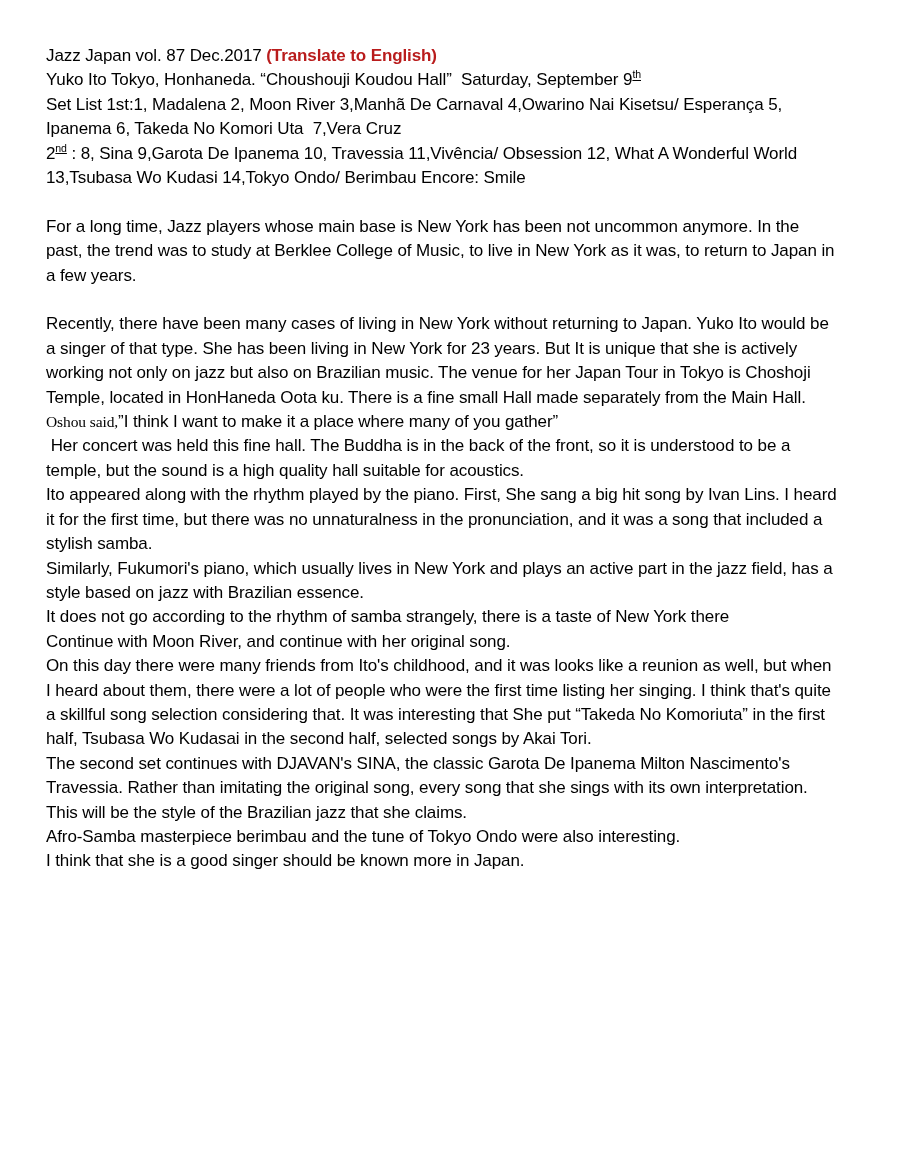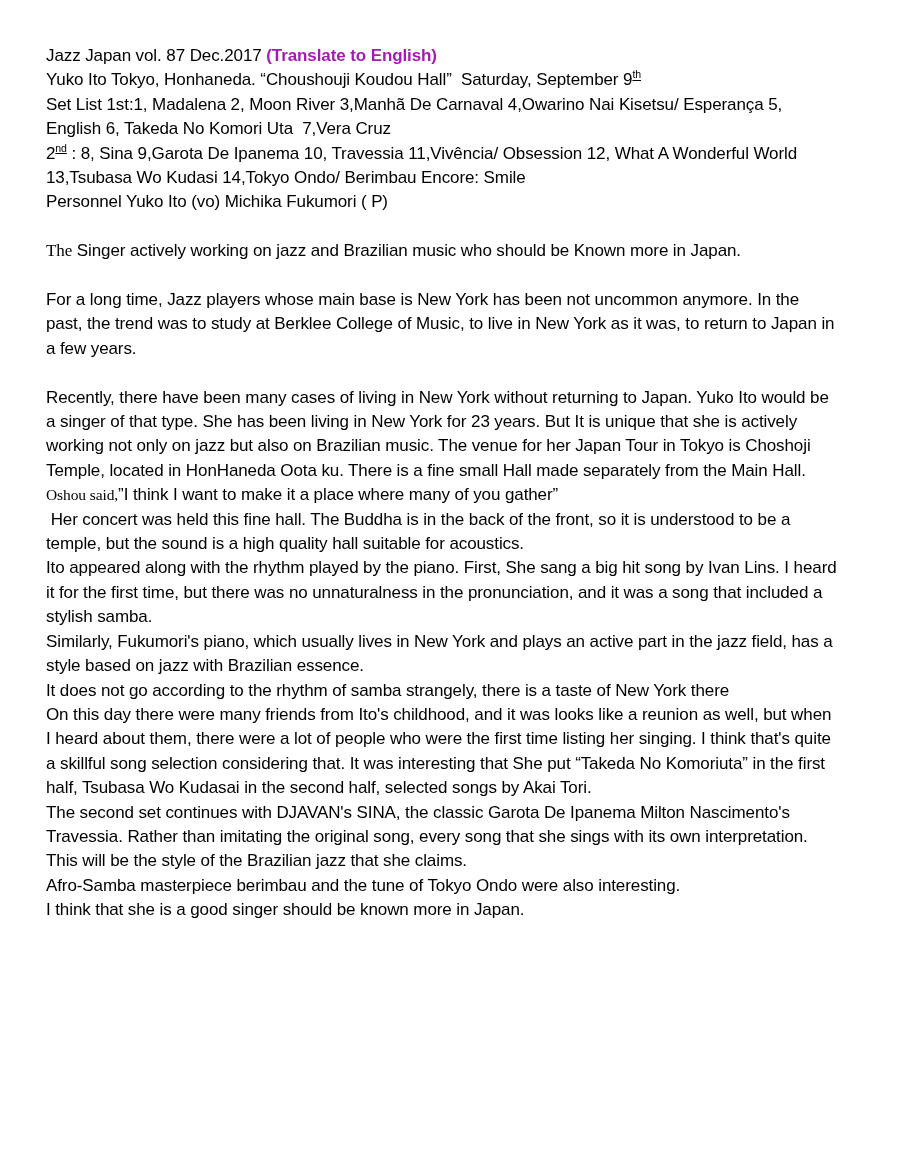--- a/index.html
+++ b/index.html
@@ -20,21 +20,21 @@
     line-height: 24.4px;
     letter-spacing: -0.1px;
     color: #000000;
   }
   .doc p {
     margin: 0;
     white-space: pre-wrap;
   }
   .gap { margin-top: 24.4px !important; }
   .red-bold {
-    color: #a21caf;
+    color: #b91c1c;
     font-weight: bold;
     margin-top: 25px;
   }
   .serif {
     font-family: "Liberation Serif", "DejaVu Serif", serif;
   }
   .serif-small {
     font-family: "Liberation Serif", "DejaVu Serif", serif;
     font-size: 15.5px;
   }
@@ -49,41 +49,40 @@
 <body>
 
 <div class="page">
   <div class="doc">
 
     <p class="line"><span>Jazz Japan vol. 87 Dec.2017 </span><span class="red-bold">(Translate to English)</span></p>
 
 
     <p class="line"><span>Yuko Ito Tokyo, Honhaneda. “Choushouji Koudou Hall”  Saturday, September 9</span><sup class="sup">th</sup></p>
 
-    <p>Set List 1st:1, Madalena 2, Moon River 3,Manhã De Carnaval 4,Owarino Nai Kisetsu/ Esperança 5, English 6, Takeda No Komori Uta  7,Vera Cruz</p>
+    <p>Set List 1st:1, Madalena 2, Moon River 3,Manhã De Carnaval 4,Owarino Nai Kisetsu/ Esperança 5, Ipanema 6, Takeda No Komori Uta  7,Vera Cruz</p>
 
     <p><span>2</span><sup class="sup">nd</sup><span> : 8, Sina 9,Garota De Ipanema 10, Travessia 11,Vivência/ Obsession 12, What A Wonderful World 13,Tsubasa Wo Kudasi 14,Tokyo Ondo/ Berimbau Encore: Smile</span></p>
 
-    <p class="line">Personnel Yuko Ito (vo) Michika Fukumori ( P)</p>
 
-    <p class="gap"><span class="serif">The</span><span> Singer actively working on jazz and Brazilian music who should be Known more in Japan.</span></p>
 
     <p class="gap">For a long time, Jazz players whose main base is New York has been not uncommon anymore. In the past, the trend was to study at Berklee College of Music, to live in New York as it was, to return to Japan in a few years.</p>
 
     <p class="gap"><span>Recently, there have been many cases of living in New York without returning to Japan. Yuko Ito would be a singer of that type. She has been living in New York for 23 years. But It is unique that she is actively working not only on jazz but also on Brazilian music. The venue for her Japan Tour in Tokyo is Choshoji Temple, located in HonHaneda Oota ku. There is a fine small Hall made separately from the Main Hall.  </span><span class="serif-small">Oshou said,</span><span>”I think I want to make it a place where many of you gather”</span></p>
 
     <p> Her concert was held this fine hall. The Buddha is in the back of the front, so it is understood to be a temple, but the sound is a high quality hall suitable for acoustics.</p>
 
 
     <p>Ito appeared along with the rhythm played by the piano. First, She sang a big hit song by Ivan Lins. I heard it for the first time, but there was no unnaturalness in the pronunciation, and it was a song that included a stylish samba.</p>
 
     <p>Similarly, Fukumori's piano, which usually lives in New York and plays an active part in the jazz field, has a style based on jazz with Brazilian essence.</p>
 
     <p>It does not go according to the rhythm of samba strangely, there is a taste of New York there</p>
 
+    <p>Continue with Moon River, and continue with her original song.</p>
 
     <p>On this day there were many friends from Ito's childhood, and it was looks like a reunion as well, but when I heard about them, there were a lot of people who were the first time listing her singing. I think that's quite a skillful song selection considering that. It was interesting that She put “Takeda No Komoriuta” in the first half, Tsubasa Wo Kudasai in the second half, selected songs by Akai Tori.</p>
 
 
     <p>The second set continues with DJAVAN's SINA, the classic Garota De Ipanema Milton Nascimento's Travessia. Rather than imitating the original song, every song that she sings with its own interpretation. This will be the style of the Brazilian jazz that she claims.</p>
 
     <p>Afro-Samba masterpiece berimbau and the tune of Tokyo Ondo were also interesting.</p>
 
     <p>I think that she is a good singer should be known more in Japan.</p>
 

